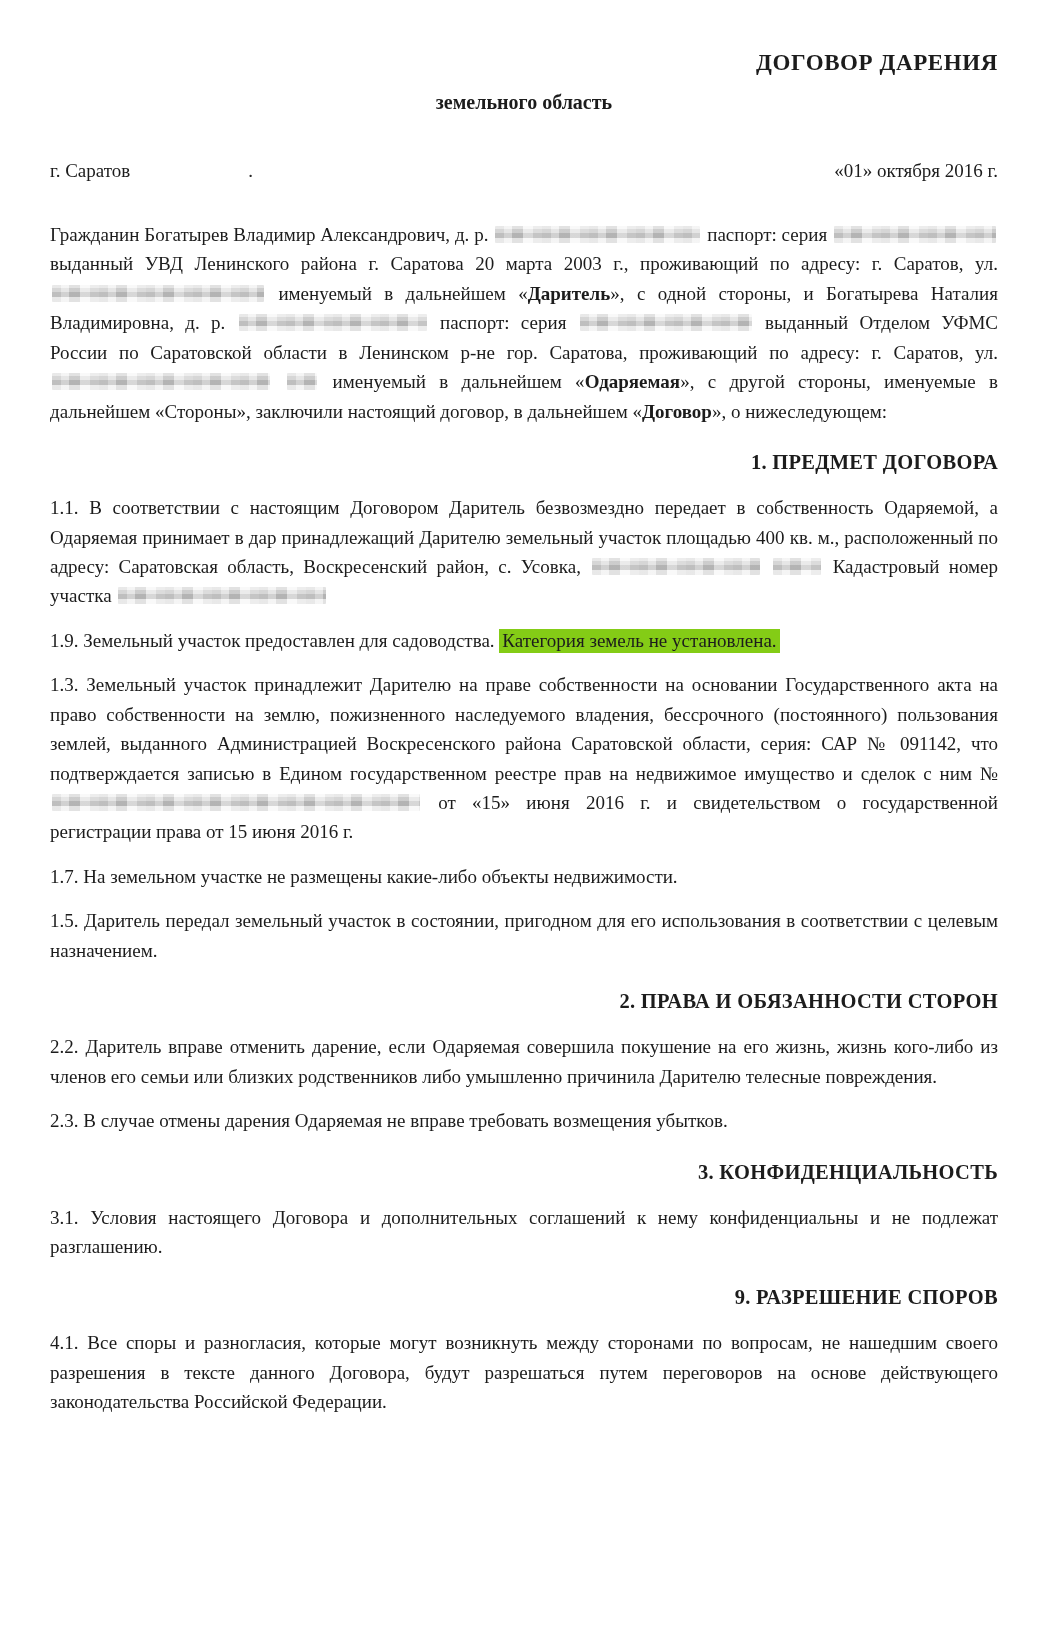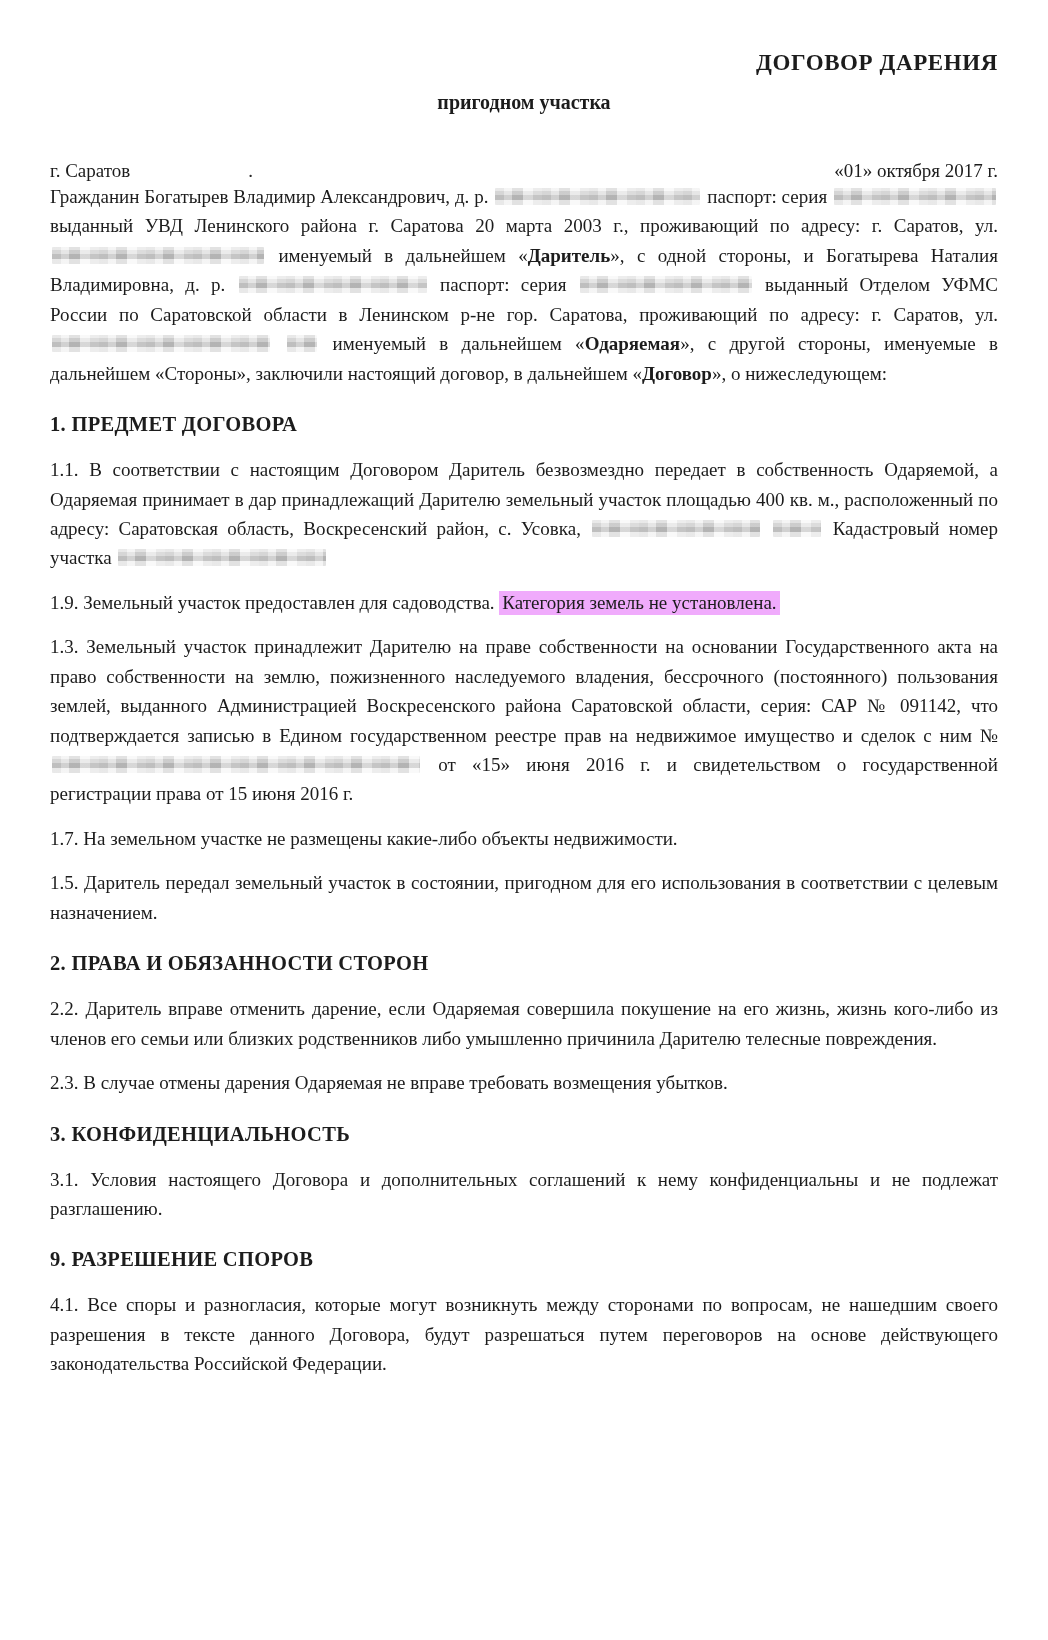--- a/index.html
+++ b/index.html
@@ -31,37 +31,37 @@
     align-items: center;
     margin-top: 46px;
     font-size: 19px;
   }
   .meta-left { position: relative; }
   .stray-dot {
     display: inline-block;
     margin-left: 118px;
     color: #2a2a2a;
   }
-  .content { }
+  .content { margin-top: 38px; }
   .para {
     font-size: 19px;
     line-height: 1.55;
     text-align: justify;
     margin: 0 0 15px 0;
   }
   .heading {
-    text-align: left;
+    text-align: right;
     font-weight: bold;
     font-size: 20.5px;
     letter-spacing: 0.3px;
     margin: 25px 0 19px 0;
   }
   .bold { font-weight: bold; }
   .highlight {
-    background: #f0abfc;
+    background: #84cc16;
     padding: 1px 3px 2px 3px;
   }
   .redacted {
     display: inline-block;
     height: 17px;
     vertical-align: -2px;
     margin: 0 2px;
     border-radius: 1px;
     opacity: 0.85;
     background-image:
@@ -75,25 +75,25 @@
         #b5b5b5 17px 28px,
         #f0f0f0 28px 38px,
         #d2d2d2 38px 47px);
     filter: blur(0.4px);
   }
 </style>
 </head>
 <body>
 
 <div class="title">ДОГОВОР ДАРЕНИЯ</div>
-<div class="subtitle">пригодном участка</div>
+<div class="subtitle">земельного область</div>
 
 <div class="meta-row">
   <span class="meta-left"><span>г. Саратов</span><span class="stray-dot">.</span></span>
-  <span class="meta-right">«01» октября 2017 г.</span>
+  <span class="meta-right">«01» октября 2016 г.</span>
 </div>
 
 <div class="content">
     <p class="para"><span>Гражданин Богатырев Владимир Александрович, д. р. </span><span class="redacted" style="width: 205px;"></span><span> паспорт: серия </span><span class="redacted" style="width: 162px;"></span><span> выданный УВД Ленинского района г. Саратова 20 марта 2003 г., проживающий по адресу: г. Саратов, ул. </span><span class="redacted" style="width: 212px;"></span><span> именуемый в дальнейшем «</span><span class="bold">Даритель</span><span>», с одной стороны, и Богатырева Наталия Владимировна, д. р. </span><span class="redacted" style="width: 188px;"></span><span> паспорт: серия </span><span class="redacted" style="width: 172px;"></span><span> выданный Отделом УФМС России по Саратовской области в Ленинском р-не гор. Саратова, проживающий по адресу: г. Саратов, ул. </span><span class="redacted" style="width: 218px;"></span><span> </span><span class="redacted" style="width: 30px;"></span><span> именуемый в дальнейшем «</span><span class="bold">Одаряемая</span><span>», с другой стороны, именуемые в дальнейшем «Стороны», заключили настоящий договор, в дальнейшем «</span><span class="bold">Договор</span><span>», о нижеследующем:</span></p>
     <div class="heading">1. ПРЕДМЕТ ДОГОВОРА</div>
     <p class="para"><span>1.1. В соответствии с настоящим Договором Даритель безвозмездно передает в собственность Одаряемой, а Одаряемая принимает в дар принадлежащий Дарителю земельный участок площадью 400 кв. м., расположенный по адресу: Саратовская область, Воскресенский район, с. Усовка, </span><span class="redacted" style="width: 168px;"></span><span>  </span><span class="redacted" style="width: 48px;"></span><span>  Кадастровый номер участка </span><span class="redacted" style="width: 208px;"></span></p>
     <p class="para"><span>1.9. Земельный участок предоставлен для садоводства. </span><span class="highlight">Категория земель не установлена.</span></p>
     <p class="para"><span>1.3. Земельный участок принадлежит Дарителю на праве собственности на основании Государственного акта на право собственности на землю, пожизненного наследуемого владения, бессрочного (постоянного) пользования землей, выданного Администрацией Воскресенского района Саратовской области, серия: САР № 091142, что подтверждается записью в Едином государственном реестре прав на недвижимое имущество и сделок с ним № </span><span class="redacted" style="width: 368px;"></span><span> от «15» июня 2016 г. и свидетельством о государственной регистрации права от 15 июня 2016 г.</span></p>
     <p class="para"><span>1.7. На земельном участке не размещены какие-либо объекты недвижимости.</span></p>
     <p class="para"><span>1.5. Даритель передал земельный участок в состоянии, пригодном для его использования в соответствии с целевым назначением.</span></p>

